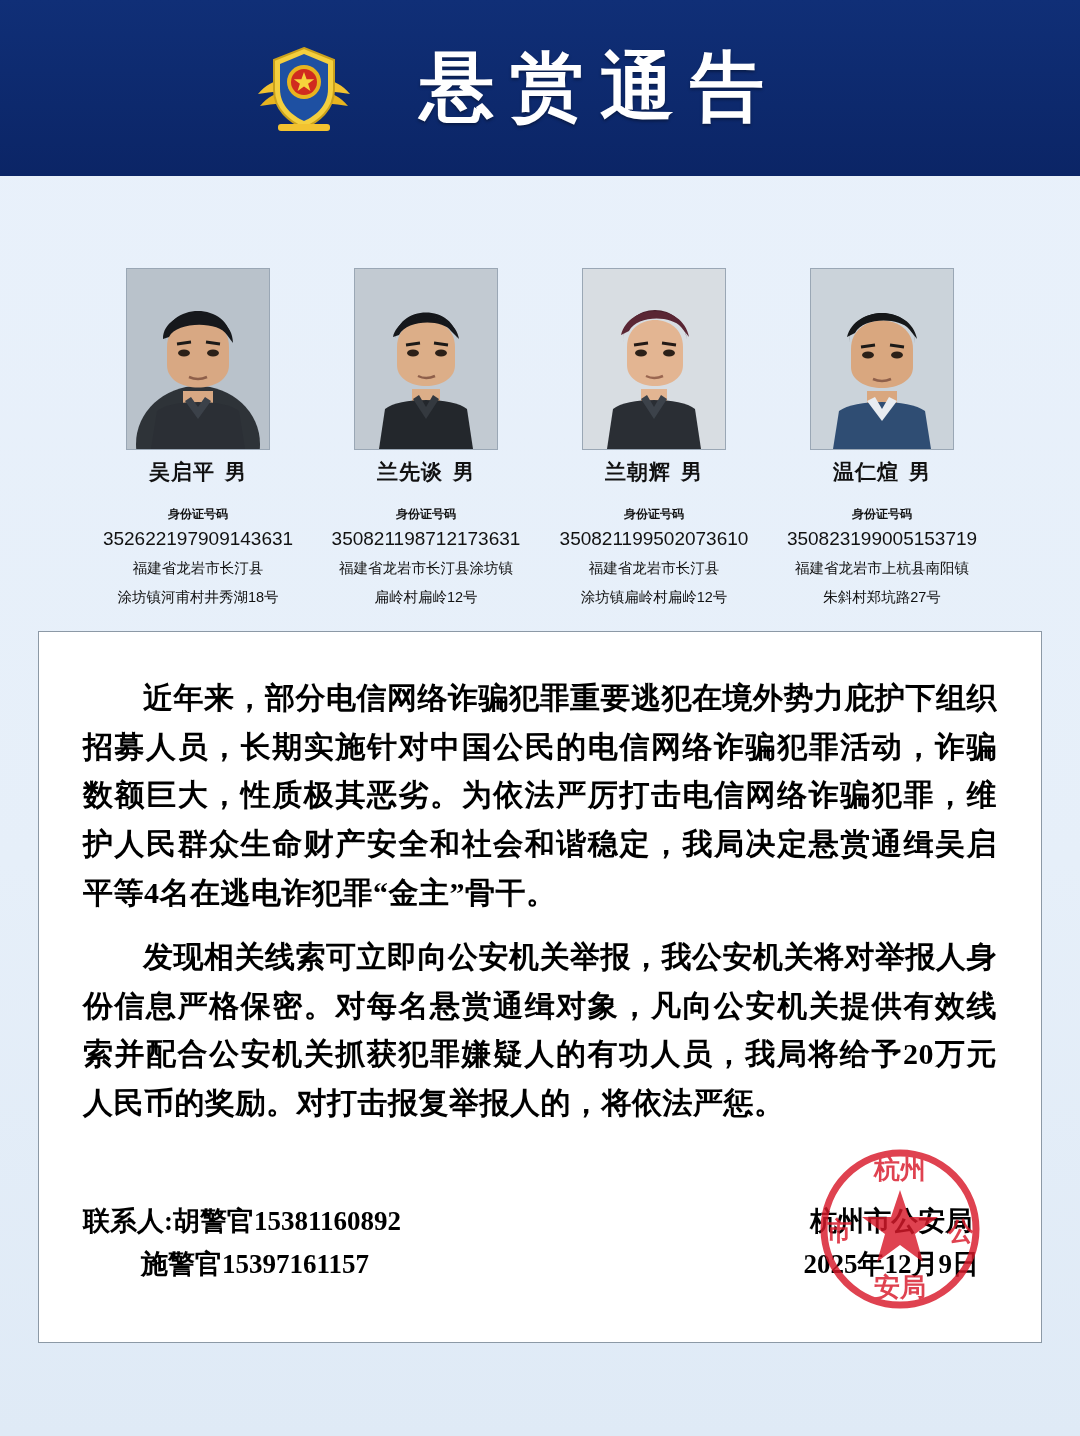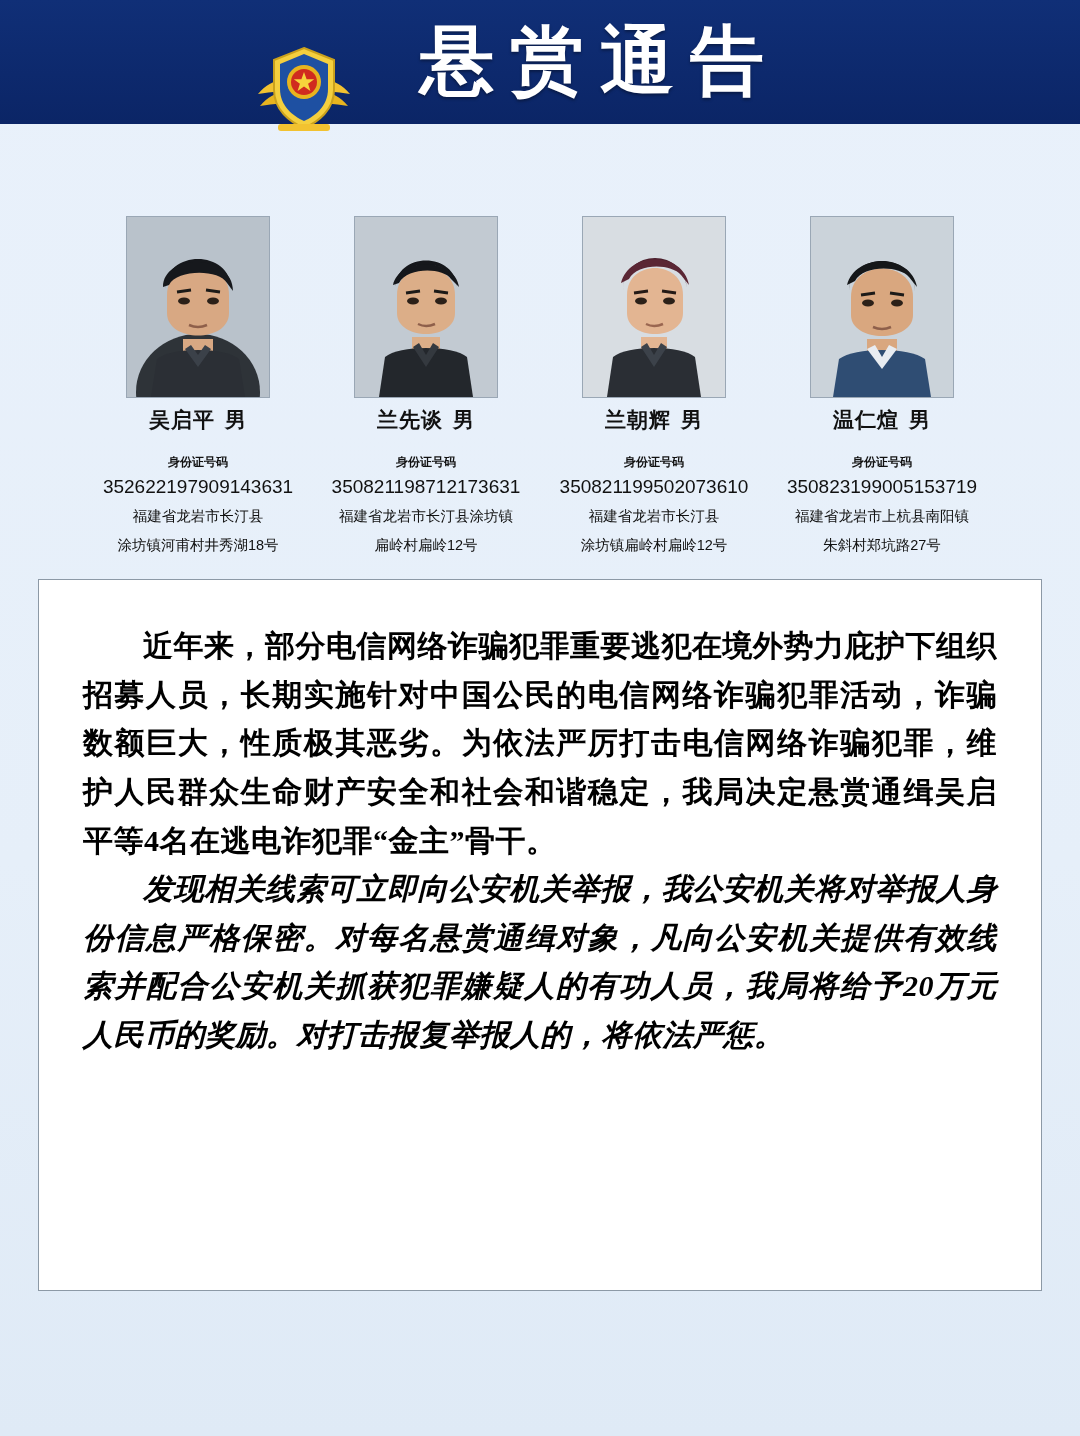--- a/index.html
+++ b/index.html
@@ -16,21 +16,21 @@
   .page {
     position: relative;
     width: 1080px;
     height: 1436px;
     background: linear-gradient(180deg, #e9f1fb 0%, #e6eff9 60%, #dfeaf6 100%);
   }
 
   
   .header {
     position: relative;
-    height: 124px;
+    height: 176px;
     background: #0d2c72;
     background: linear-gradient(180deg, #102f77 0%, #0b2566 100%);
     display: flex;
     align-items: center;
     justify-content: center;
     text-align: right;
   }
   .emblem {
     position: absolute;
     left: 248px;
@@ -108,21 +108,21 @@
   .para {
     font-family: "Liberation Serif", serif;
     font-size: 30px;
     line-height: 1.62;
     color: #000;
     text-align: justify;
     text-indent: 2em;
     font-weight: bold;
     letter-spacing: 0.5px;
   }
-  .para + .para { margin-top: 0px; font-style: italic; }
+  .para + .para { margin-top: 16px; }
 
   .footer {
     position: absolute;
     left: 44px;
     right: 44px;
     bottom: 56px;
     display: flex;
     justify-content: space-between;
     align-items: flex-end;
   }
@@ -284,16 +284,34 @@
       <div class="addr">朱斜村郑坑路27号</div>
     </div>
 
   </div>
 
   <div class="panel">
     <div class="para">近年来，部分电信网络诈骗犯罪重要逃犯在境外势力庇护下组织招募人员，长期实施针对中国公民的电信网络诈骗犯罪活动，诈骗数额巨大，性质极其恶劣。为依法严厉打击电信网络诈骗犯罪，维护人民群众生命财产安全和社会和谐稳定，我局决定悬赏通缉吴启平等4名在逃电诈犯罪“金主”骨干。</div>
     <div class="para">发现相关线索可立即向公安机关举报，我公安机关将对举报人身份信息严格保密。对每名悬赏通缉对象，凡向公安机关提供有效线索并配合公安机关抓获犯罪嫌疑人的有功人员，我局将给予20万元人民币的奖励。对打击报复举报人的，将依法严惩。</div>
 
     <div class="footer">
+      <div class="contacts">
+        <div>联系人:胡警官15381160892</div>
+        <div class="line2">施警官15397161157</div>
+      </div>
+      <div class="issuer">
+        <svg class="stamp" viewBox="0 0 178 178">
+          <g opacity="0.82">
+            <circle cx="89" cy="89" r="76" fill="none" stroke="#d8192a" stroke-width="7"></circle>
+            <path d="M89 50 L98 77 L127 77 L104 94 L112 122 L89 105 L66 122 L74 94 L51 77 L80 77 Z" fill="#d8192a"></path>
+            <text x="89" y="38" fill="#d8192a" font-size="26" font-weight="bold" text-anchor="middle" font-family="Liberation Serif, serif">杭州</text>
+            <text x="28" y="100" fill="#d8192a" font-size="26" font-weight="bold" text-anchor="middle" font-family="Liberation Serif, serif">市</text>
+            <text x="150" y="100" fill="#d8192a" font-size="26" font-weight="bold" text-anchor="middle" font-family="Liberation Serif, serif">公</text>
+            <text x="89" y="156" fill="#d8192a" font-size="26" font-weight="bold" text-anchor="middle" font-family="Liberation Serif, serif">安局</text>
+          </g>
+        </svg>
+        <div>杭州市公安局</div>
+        <div>2025年12月9日</div>
+      </div>
     </div>
   </div>
 
 </div>
 
 </body></html>

